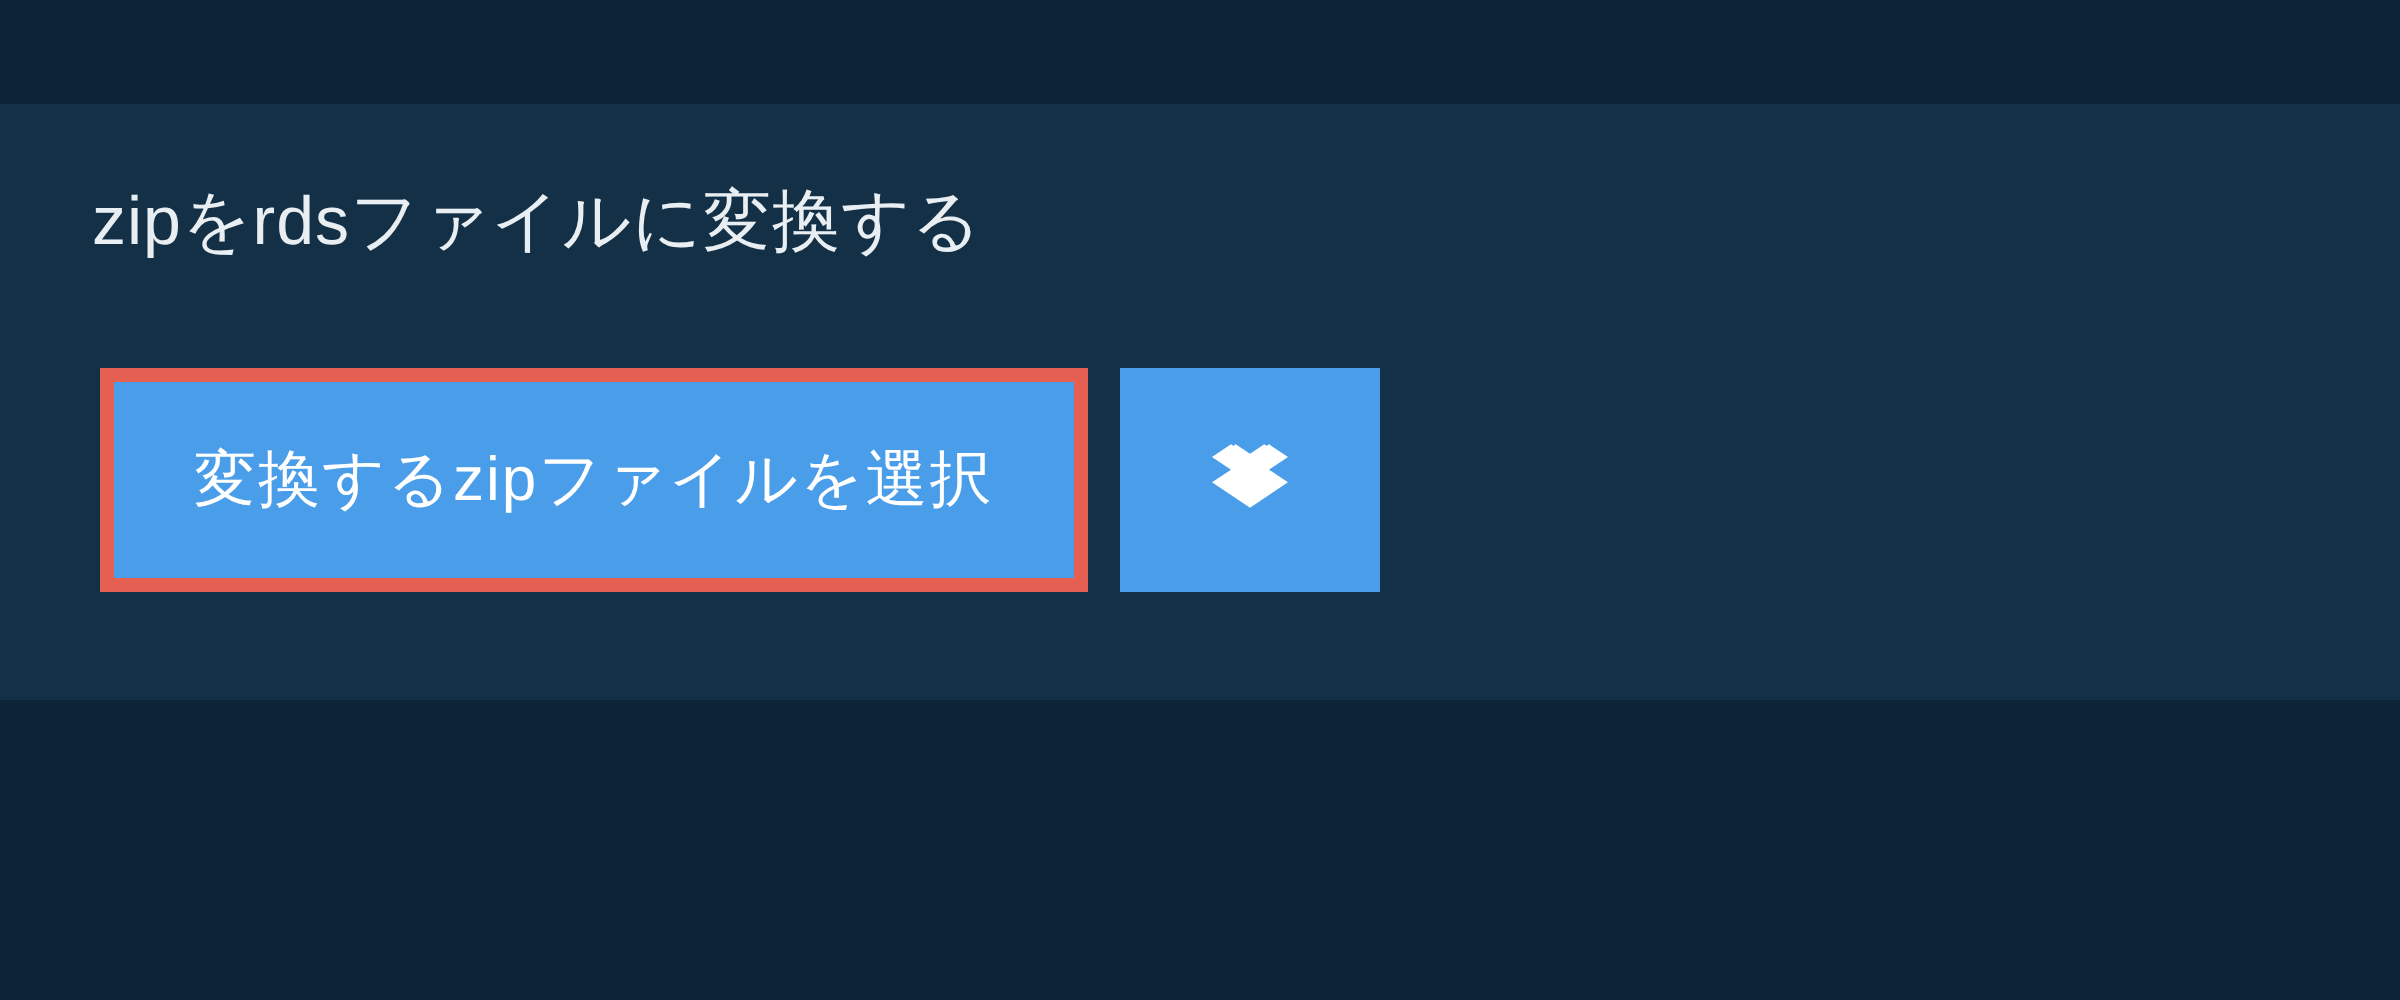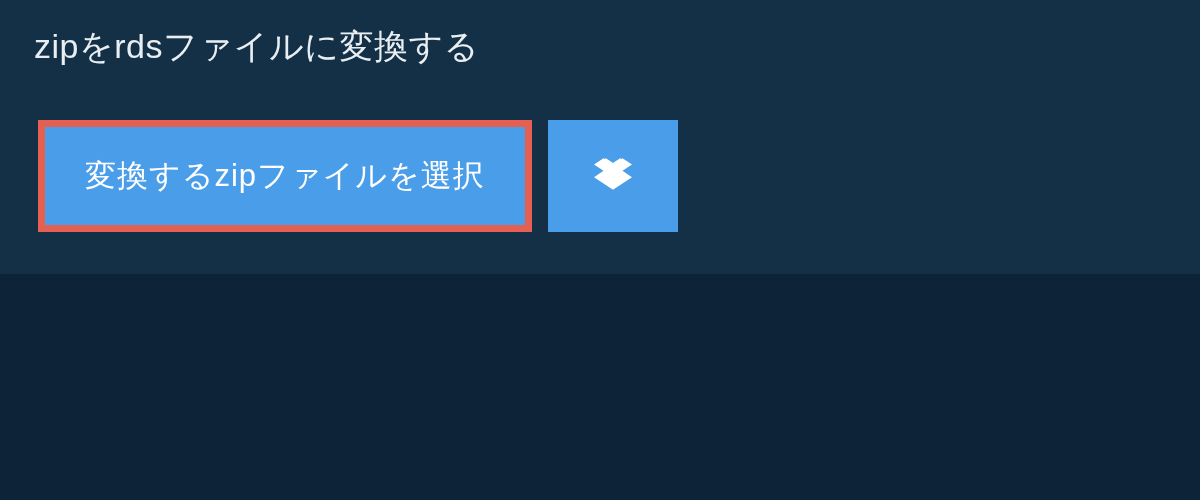--- a/index.html
+++ b/index.html
@@ -9,21 +9,22 @@
     }
     body {
       background: #0d2438;
       font-family: -apple-system, BlinkMacSystemFont, "Segoe UI", sans-serif;
       width: 1200px;
       height: 500px;
       overflow: hidden;
     }
     .container {
       background: #133046;
-      padding: 4px;
+      padding: 16px;
+      margin-top: 52px;
       width: 100%;
     }
     .header {
       background: #133046;
       padding: 20px 30px;
       display: inline-block;
     }
     .title {
       color: #e8eef2;
       font-size: 34px;

